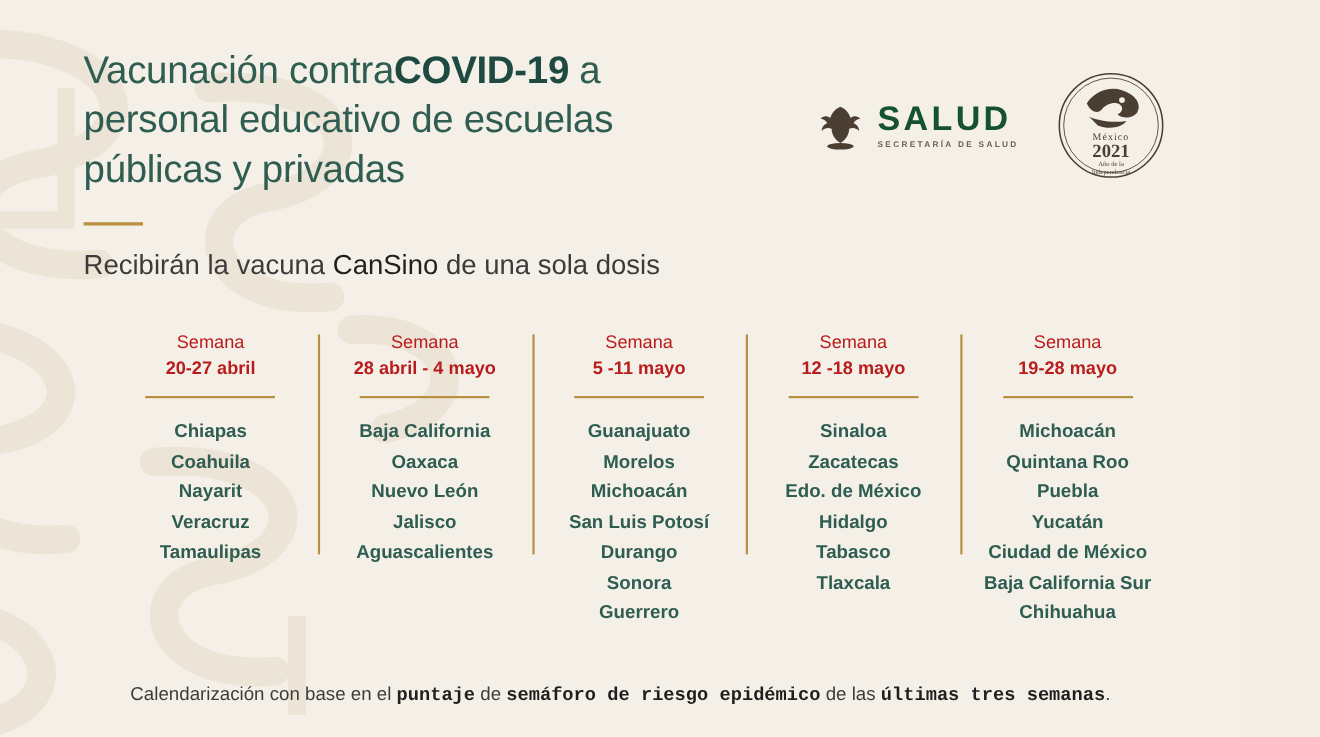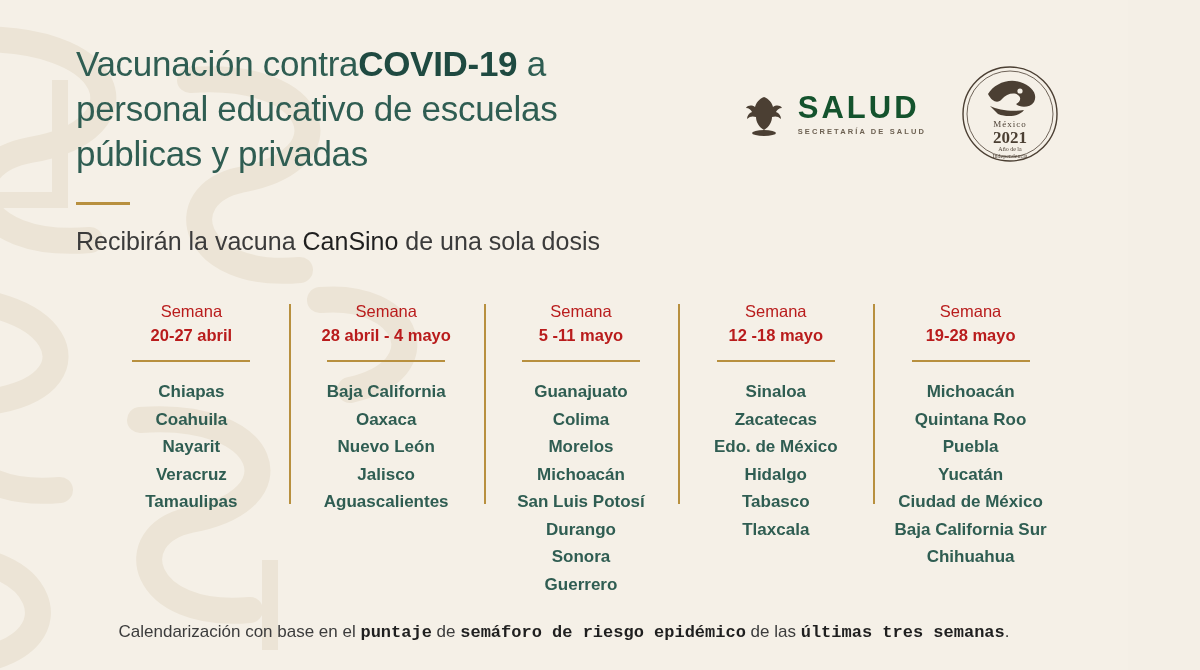--- a/index.html
+++ b/index.html
@@ -249,21 +249,20 @@
       </div>
 
       <div class="col">
         <div class="col-week">
           <div>Semana</div>
           <div class="wk-dates">5 -11 mayo</div>
         </div>
         <div class="col-underline"></div>
         <ul class="col-list">
           <li>Guanajuato</li>
-          <li>Colima</li>
           <li>Morelos</li>
           <li>Michoacán</li>
           <li>San Luis Potosí</li>
           <li>Durango</li>
           <li>Sonora</li>
           <li>Guerrero</li>
         </ul>
       </div>
 
       <div class="col">

